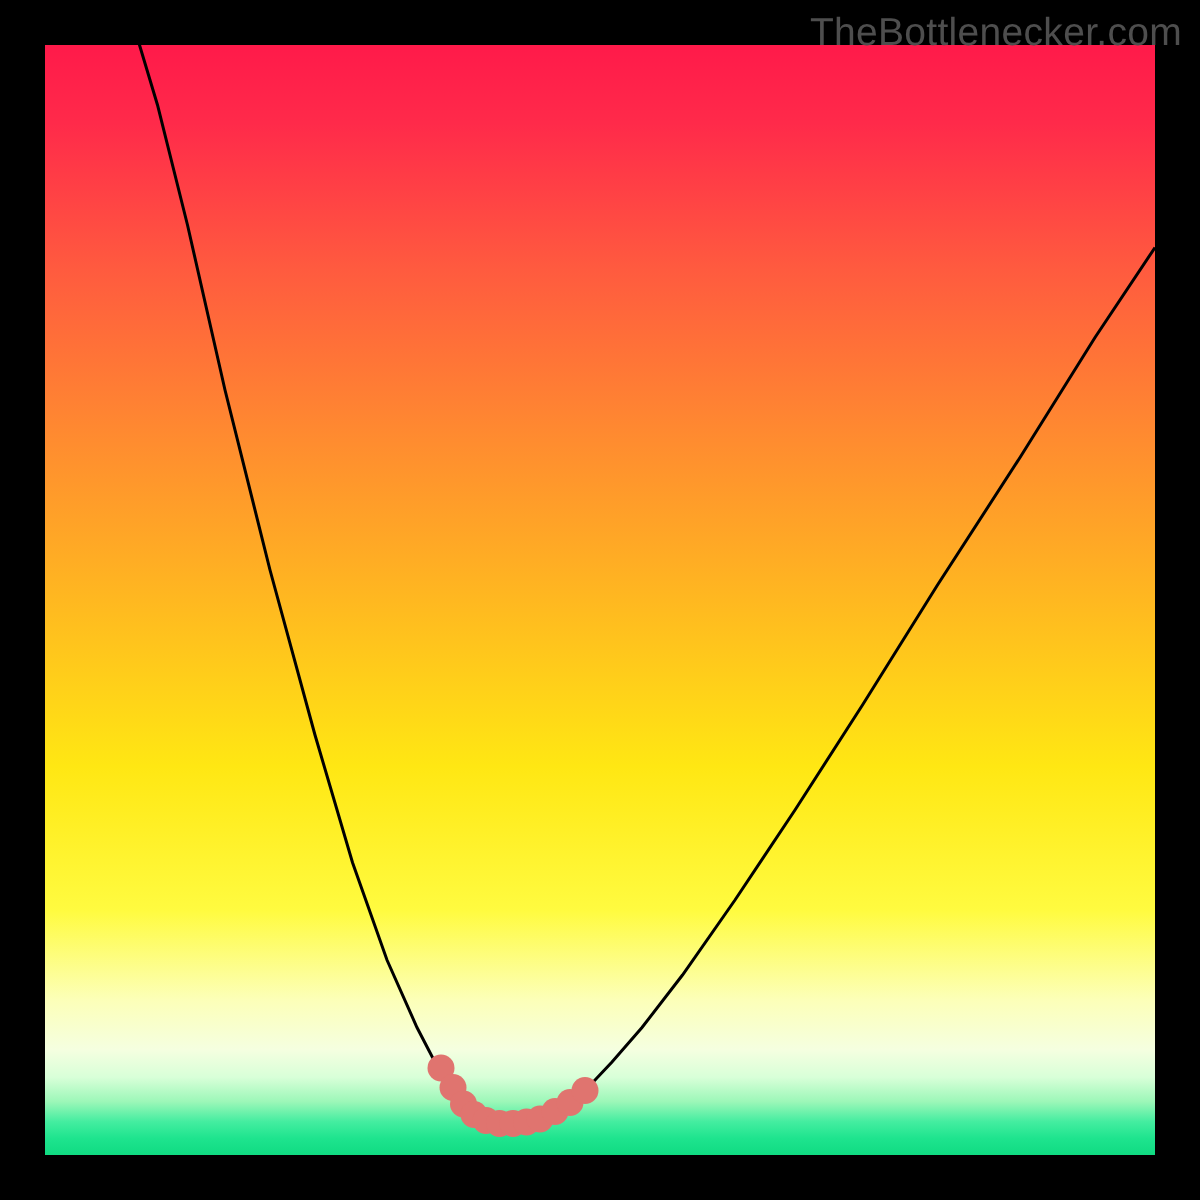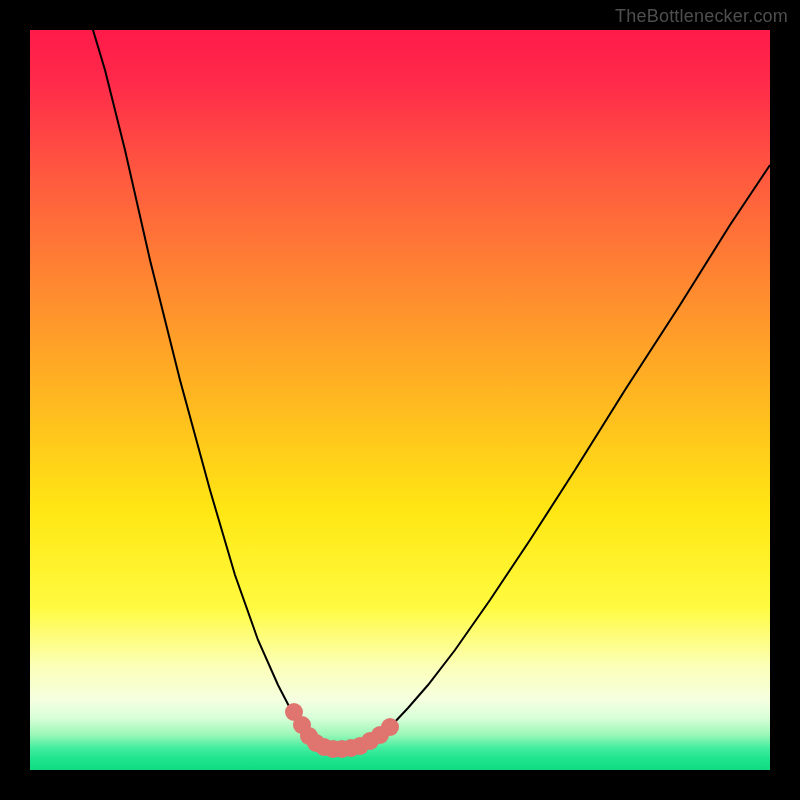--- a/index.html
+++ b/index.html
@@ -24,21 +24,21 @@
     left: 0;
     top: 0;
     width: 100%;
     height: 100%;
   }
   .watermark {
     position: absolute;
     top: 6px;
     right: 12px;
     color: #4e4e4e;
-    font-size: 18px;
+    font-size: 26px;
     font-weight: 400;
     letter-spacing: 0.2px;
     user-select: none;
   }
   svg.curve {
     position: absolute;
     left: 0;
     top: 0;
     width: 100%;
     height: 100%;

